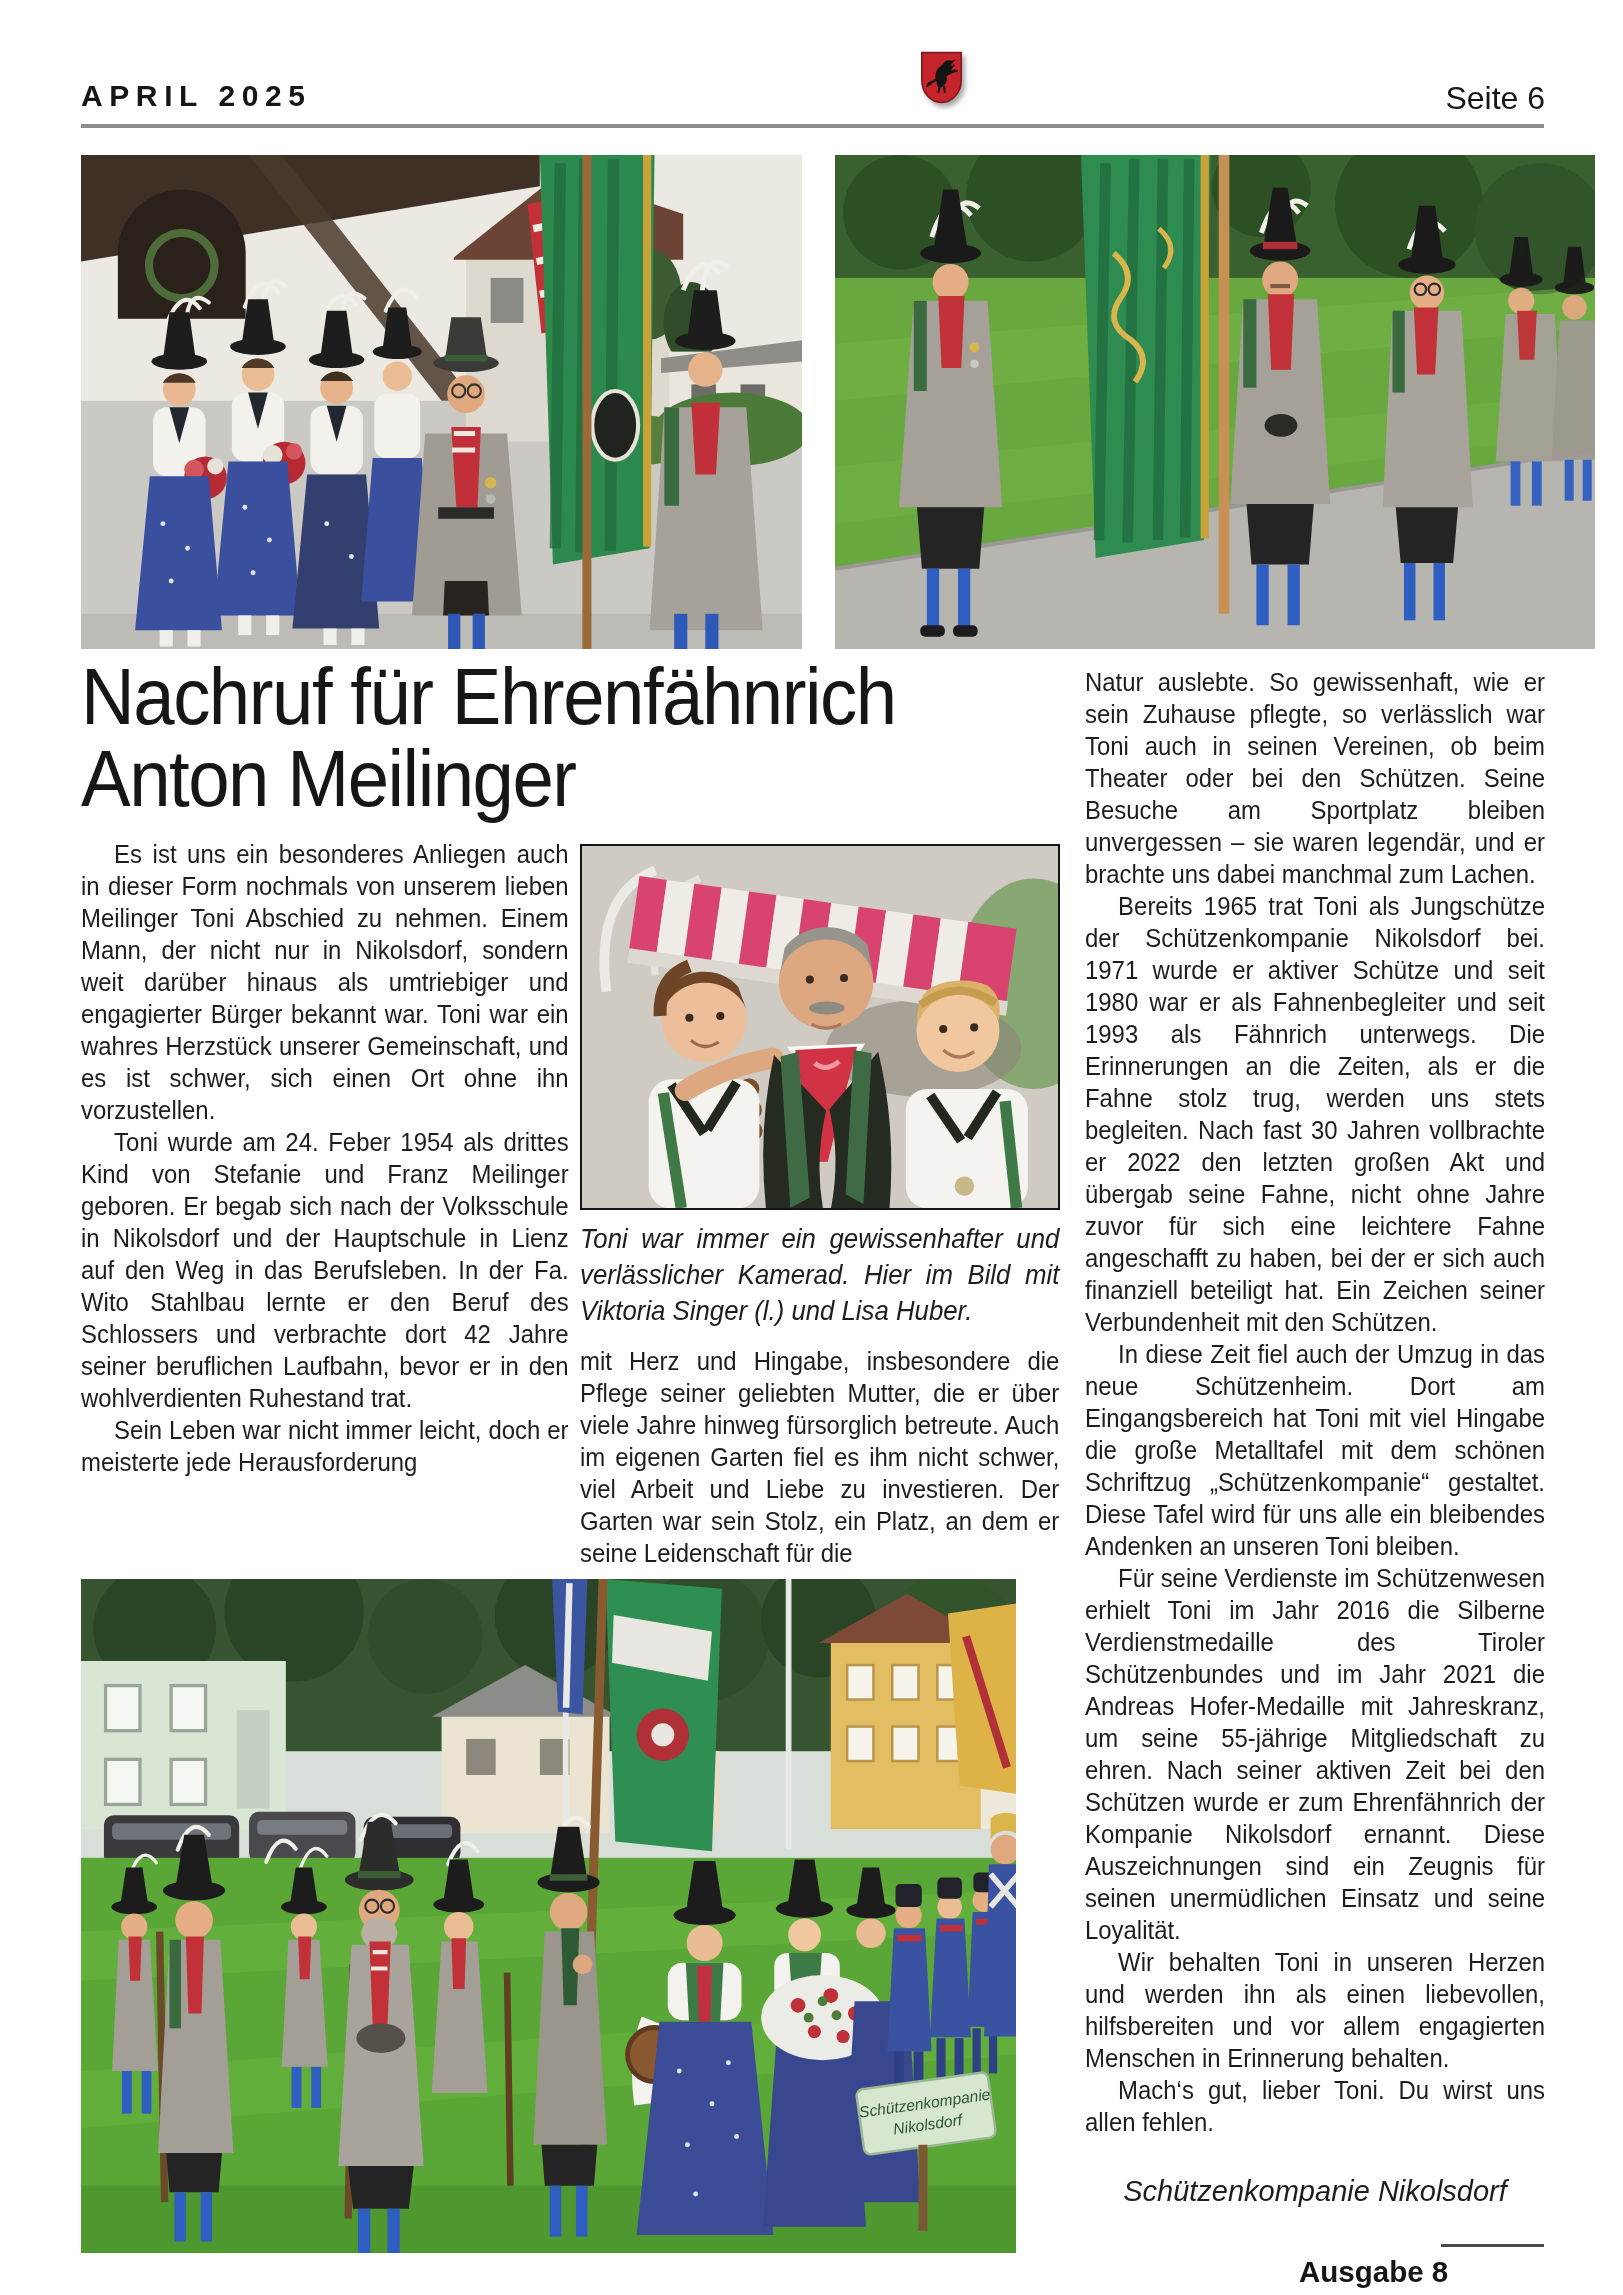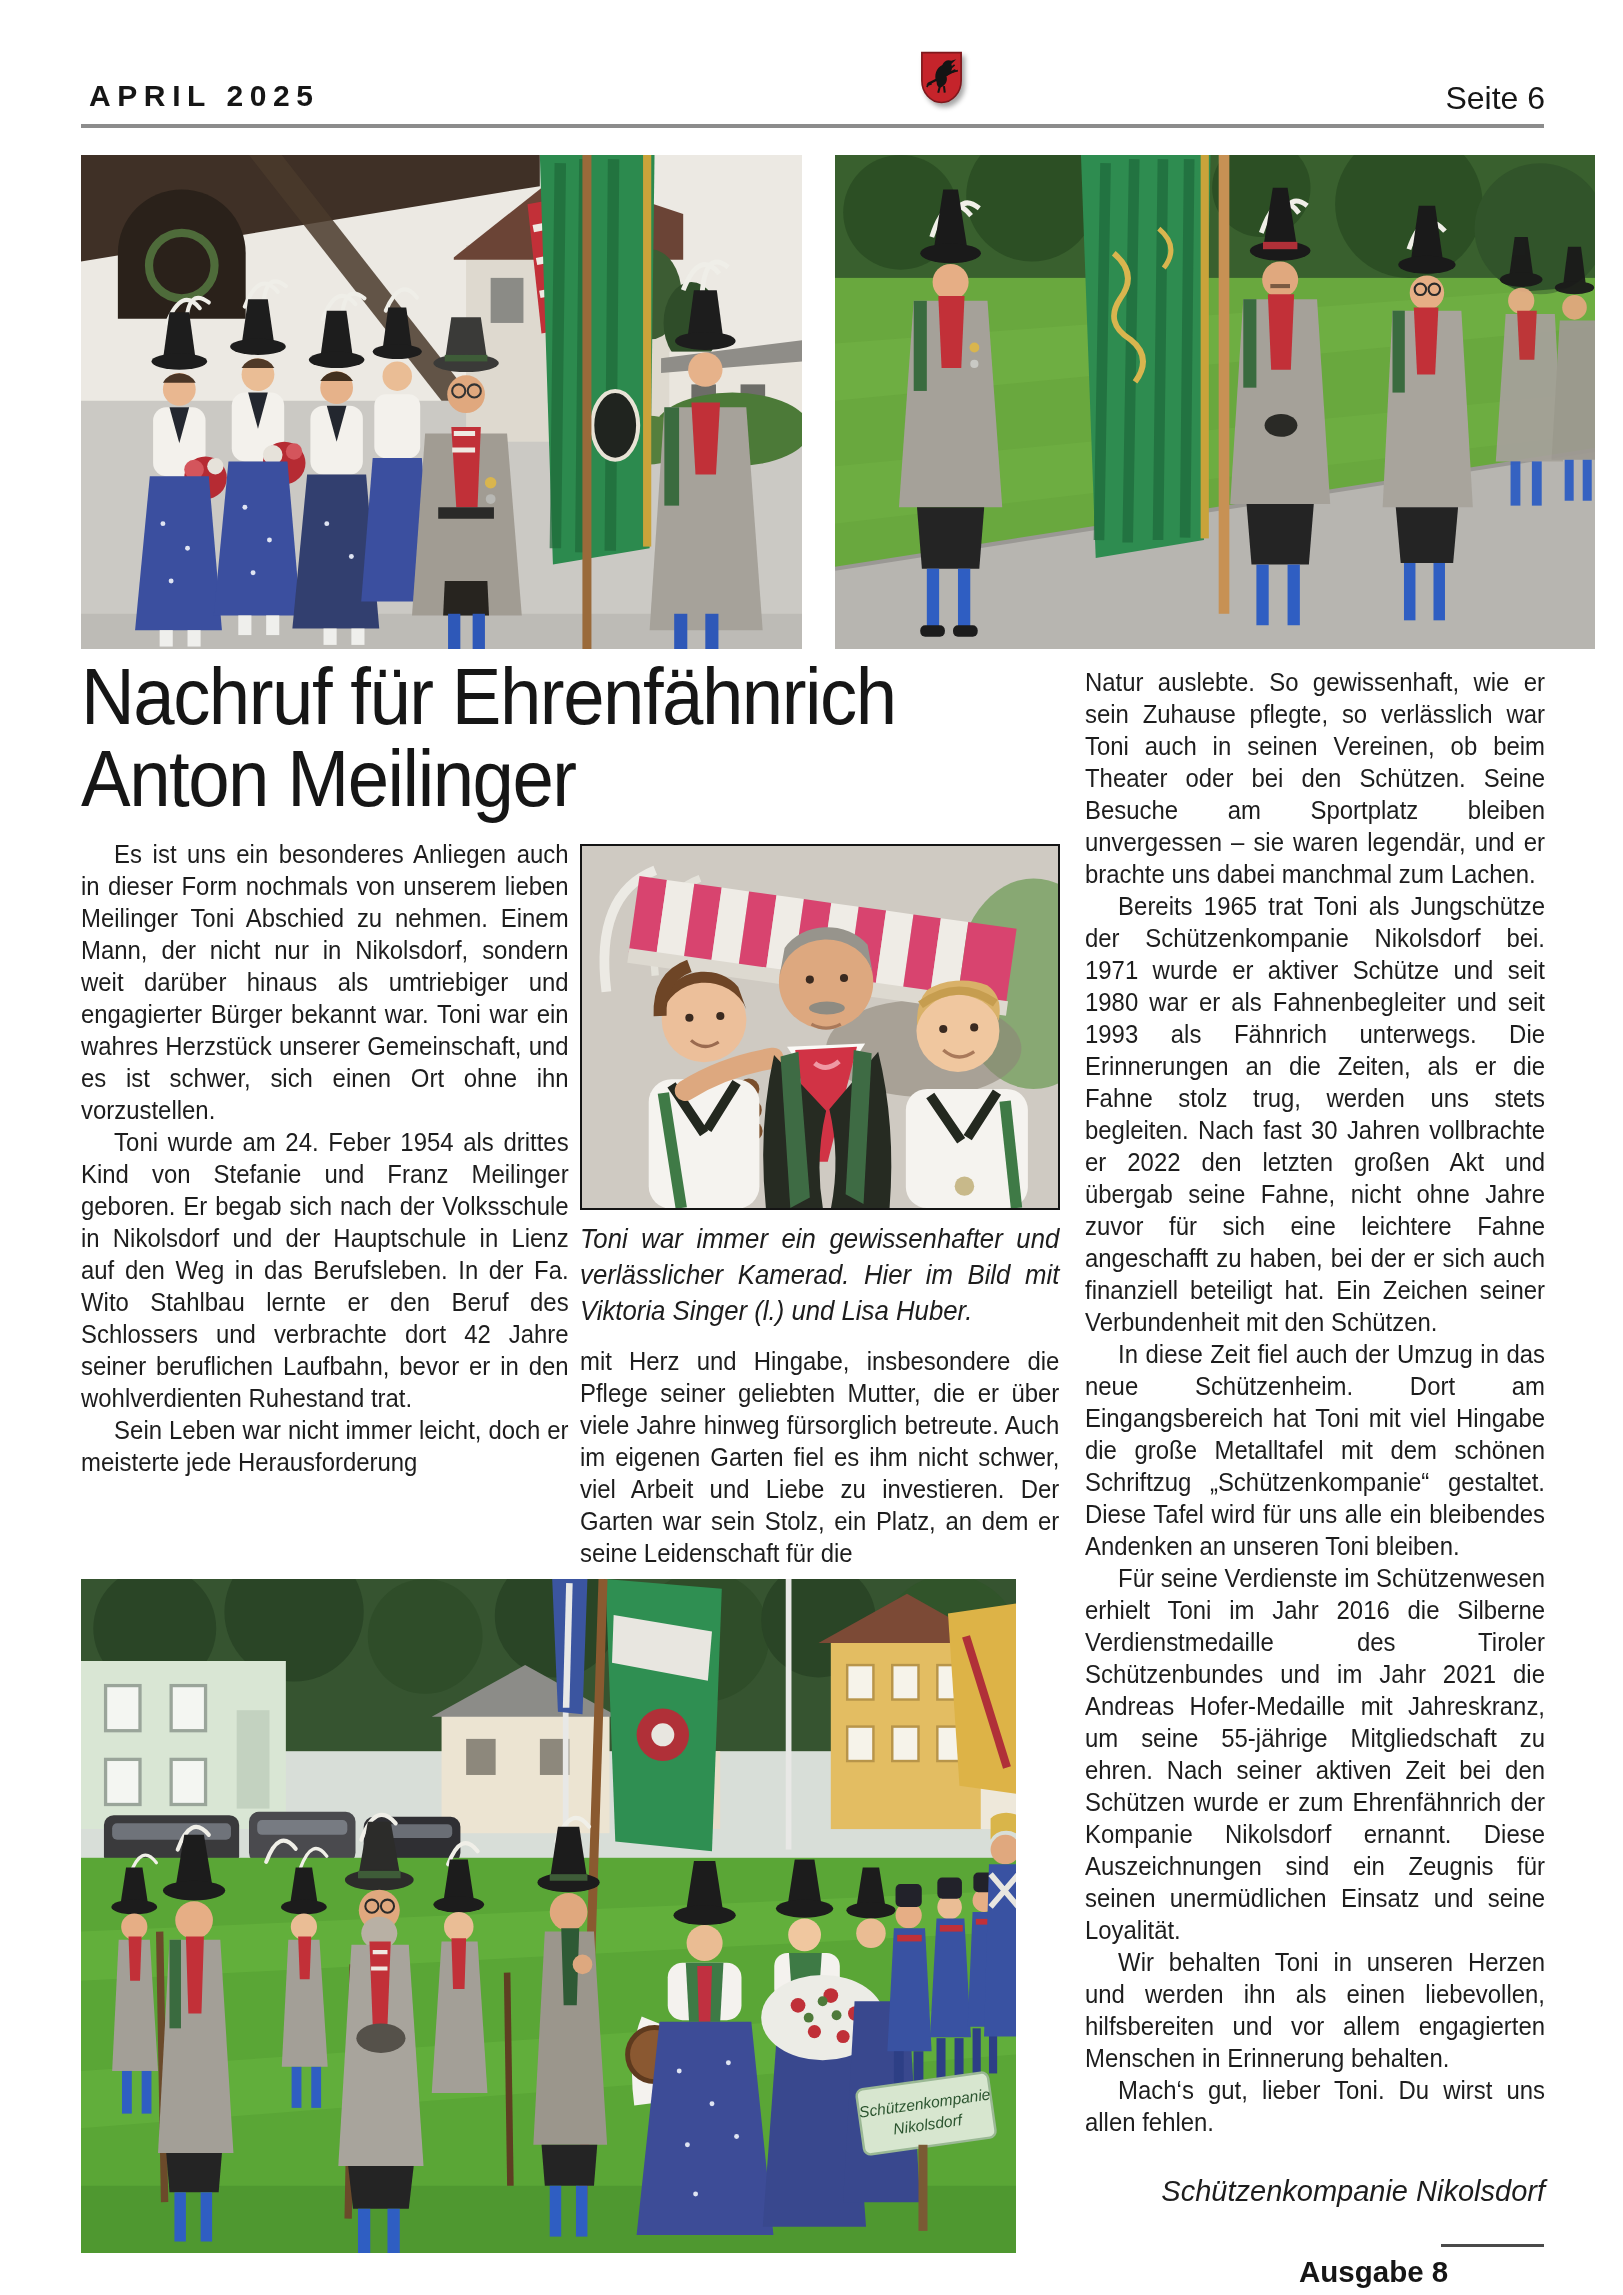--- a/index.html
+++ b/index.html
@@ -1,21 +1,21 @@
 <!DOCTYPE html>
 <html lang="de" style="font-size:13px"><head>
 <meta charset="utf-8">
 <style>
   html,body{margin:0;padding:0;background:#ffffff;}
   .page{position:relative;width:1623px;height:2295px;background:#ffffff;overflow:hidden;
         font-family:"Liberation Sans","DejaVu Sans",sans-serif;color:#1d1d1d;}
   .abs{position:absolute;}
 
   
-  .issue-date{left:81px;top:79px;font-size:30px;font-weight:600;letter-spacing:6.6px;color:#161616;margin-left:8px;}
+  .issue-date{left:81px;top:79px;font-size:30px;font-weight:600;letter-spacing:6.6px;color:#161616;}
   .masthead{left:566px;top:51px;width:346px;text-align:right;font-size:27px;font-weight:300;
             letter-spacing:2.5px;color:#2b2b2b;line-height:30px;}
   .crest{left:920px;top:51px;width:43px;height:54px;filter:drop-shadow(3.3px 4.1px 2.5px rgba(0,0,0,.35));}
   .page-label{left:1299px;top:80px;width:246px;text-align:right;font-size:32px;font-weight:500;color:#161616;}
   .header-rule{left:81px;top:124px;width:1463px;height:4.1px;background:#8c8c8c;}
 
   
   .photo{position:absolute;overflow:hidden;background:#d8d6d2;}
   .photo svg{display:block;width:100%;height:100%;}
   .photo--tl{left:81px;top:155px;width:721px;height:494px;}
@@ -30,21 +30,21 @@
   
   .col{position:absolute;text-align:justify;font-size:26px;line-height:32px;color:#1d1d1d;
        transform:scaleX(.92);transform-origin:left top;hyphens:auto;-webkit-hyphens:auto;}
   .col p{margin:0;}
   .col p.indent{text-indent:36px;}
   .col-left{left:81px;top:838px;width:530px;}
   .col-mid{left:580px;top:1345px;width:521px;}
   .col-right{left:1085px;top:666px;width:500px;}
   .caption{left:580px;top:1221px;width:521px;font-style:italic;font-size:28px;line-height:36px;
            text-align:justify;transform:scaleX(.92);transform-origin:left top;color:#1d1d1d;}
-  .signature{left:1085px;top:2175px;width:460px;text-align:right;font-style:italic;font-size:29px;color:#1d1d1d;}
+  .signature{left:1085px;top:2175px;width:460px;text-align:center;font-style:italic;font-size:29px;color:#1d1d1d;}
 
   
   .footer-rule{left:1441px;top:2244px;width:103px;height:2.5px;background:#4a4a4a;}
   .footer-issue{left:1299px;top:2255px;width:246px;text-align:left;font-size:29.5px;font-weight:600;color:#161616;}
 </style>
 </head>
 <body>
 
 <div class="page">
 

